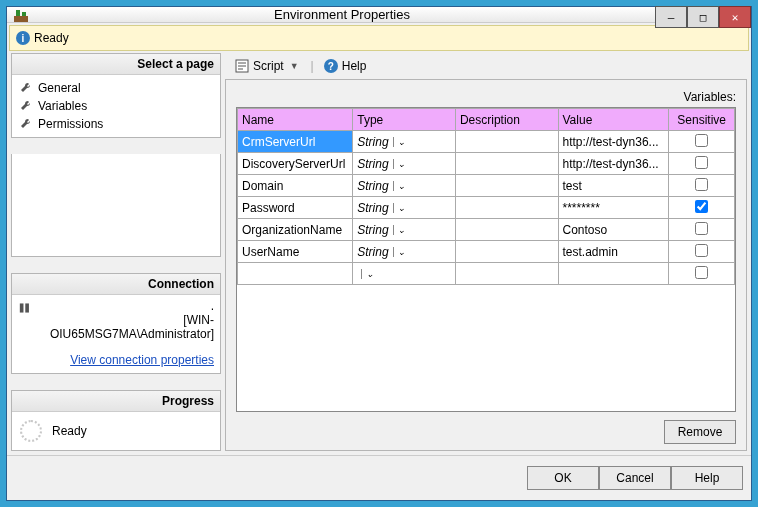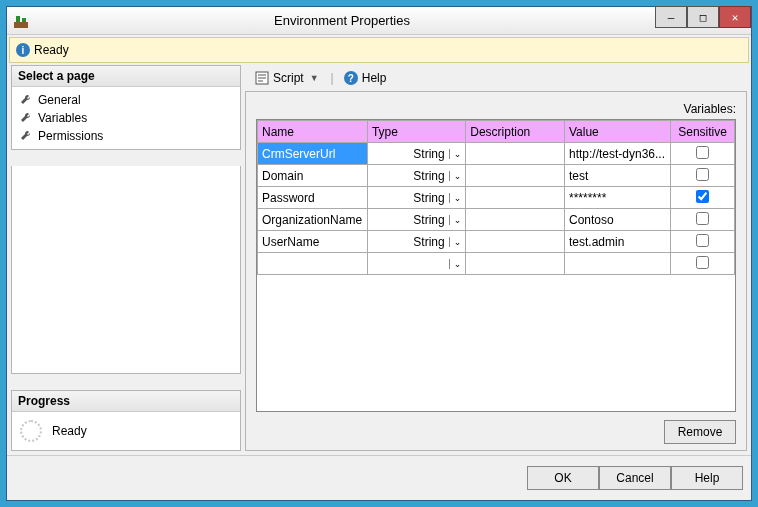--- a/index.html
+++ b/index.html
@@ -1,27 +1,27 @@
 <!DOCTYPE html>
 <html><head>
 <meta charset="utf-8">
 <style>
   * { box-sizing: border-box; margin: 0; padding: 0; font-family: 'Segoe UI', Tahoma, sans-serif; font-size: 12px; }
   body { background: #37a2d2; padding: 6px; width: 758px; height: 507px; }
   .window { background: #f0f0f0; width: 100%; height: 100%; border: 1px solid #2a5d8e; display: flex; flex-direction: column; }
-  .titlebar { height: 28px; background: linear-gradient(#fff, #e9e9e9); display: flex; align-items: center; position: relative; border-bottom: 1px solid #ccc; }
+  .titlebar { height: 16px; background: linear-gradient(#fff, #e9e9e9); display: flex; align-items: center; position: relative; border-bottom: 1px solid #ccc; }
   .title-icon { width: 16px; height: 16px; margin-left: 6px; }
   .title-text { flex: 1; text-align: center; font-size: 13px; color: #000; }
   .win-controls { display: flex; height: 100%; }
   .win-btn { width: 32px; height: 22px; border: 1px solid #555; background: #ddd; display:flex; align-items:center; justify-content:center; margin-top:-1px; font-family: monospace; font-size:11px; }
   .win-close { background: #c75050; color:#fff; border-color:#803030; }
   .status-row { height: 26px; background: #fff7d2; border: 1px solid #d6cf8a; display:flex; align-items:center; padding: 0 6px; gap:4px; margin:2px;}
   .blue-circle { width:14px;height:14px;border-radius:50%;background:#2f7bbf;color:#fff;display:flex;align-items:center;justify-content:center;font-size:10px;font-weight:bold;}
   .body { flex:1; display:flex; padding: 0 4px 4px 4px; gap:4px; min-height:0; }
-  .sidebar { width: 230px; display:flex; flex-direction:column; gap:16px; }
+  .sidebar { width: 210px; display:flex; flex-direction:column; gap:16px;text-align:right; }
   .panel { border:1px solid #b5b5b5; background:#fff; }
   .panel-header { background:linear-gradient(#f4f4f4,#e4e4e4); padding:3px 6px; font-weight:bold; border-bottom:1px solid #ccc;}
   .panel-body { padding:4px 6px; }
   .page-item { display:flex; align-items:center; gap:6px; padding:2px 2px; cursor:pointer; }
   .wrench { width:12px; height:12px; }
   .sidebar .filler { flex:1; border:1px solid #b5b5b5; border-top:none; background:#fff;}
   .conn-panel-body { display:flex; gap:6px; padding:4px 6px; align-items:flex-start; }
   .conn-icon { width:14px; height:14px; margin-top:2px; }
   .link { color:#1a4fc0; text-decoration:underline; cursor:pointer; display:block; margin-top:8px; padding:0 6px 6px;}
   .progress-body { display:flex; align-items:center; gap:10px; padding:8px; }
@@ -32,21 +32,21 @@
   .tool-drop { font-size:9px; color:#555; padding:0 2px;}
   .content { flex:1; background:#f0f0f0; border:1px solid #b5b5b5; border-top:none; padding:10px 10px 6px 10px; display:flex; flex-direction:column; min-height:0;}
   .content-border-top { border-top:1px solid #b5b5b5;}
   .grid-wrap { flex:1; border:1px solid #888; background:#fff; overflow:auto; min-height:0;}
   table { border-collapse:collapse; width:100%; }
   th, td { border:1px solid #aaa; text-align:left; padding:2px 4px; font-weight:normal; height:22px; }
   th { background:#f0abfc; }
   .col-name { width:110px;} .col-type { width:100px;} .col-desc{width:100px;} .col-val{width:108px;} .col-sens{width:64px; text-align:center;}
   td.col-sens { text-align:center; }
   .cell-selected { background:#3399ff; color:#fff; }
-  .type-cell { display:flex; align-items:center; justify-content:flex-end;}
+  .type-cell { display:flex; align-items:center; justify-content:flex-start;font-style:italic;}
   .type-caret { border-left:1px solid #888; padding:0 4px; font-size:9px;}
   .remove-row { display:flex; justify-content:flex-end; padding-top:8px;}
   .std-btn { min-width:72px; height:24px; background:#eaeaea; border:1px solid #888; cursor:pointer;}
   .footer { display:flex; justify-content:flex-end; gap:0; padding:10px 8px; border-top:1px solid #ccc; }
   .script-icon{width:14px;height:14px;}
 </style>
 </head>
 <body>
 
 <div class="window">
@@ -88,20 +88,34 @@
           </div>
           <div class="page-item">
             <svg class="wrench" viewBox="0 0 12 12">
                 <path d="M8 1a3 3 0 0 0-3 3l-4 4 2 2 4-4a3 3 0 0 0 3-3l-2 2-1-1 2-2z" fill="#555"></path>
               </svg>
             <span>Permissions</span>
           </div>
         </div>
       </div>
       <div class="filler"></div>
+      <div class="panel">
+        <div class="panel-header">Connection</div>
+        <div class="conn-panel-body">
+          <svg class="conn-icon" viewBox="0 0 14 14">
+              <rect x="2" y="2" width="4" height="10" fill="#555"></rect>
+              <rect x="8" y="2" width="4" height="10" fill="#555"></rect>
+            </svg>
+          <div>
+            <div>.</div>
+            <div>[WIN-OIU65MSG7MA\Administrator]</div>
+          </div>
+        </div>
+        <a class="link">View connection properties</a>
+      </div>
       <div class="panel">
         <div class="panel-header">Progress</div>
         <div class="progress-body">
           <div class="spinner"></div>
           <span>Ready</span>
         </div>
       </div>
     </div>
 
     <div class="main">
@@ -141,20 +155,32 @@
                     <div class="type-cell">
                       <span style="padding: 0px 4px;">String</span>
                       <span class="type-caret">⌄</span>
                     </div>
                   </td>
                   <td class="col-desc"></td>
                   <td class="col-val">http://test-dyn36...</td>
                   <td class="col-sens"><input type="checkbox" style=""></td>
                 </tr>
                 <tr>
+                  <td class="col-name">DiscoveryServerUrl</td>
+                  <td class="col-type" style="padding: 0px;">
+                    <div class="type-cell">
+                      <span style="padding: 0px 4px;">String</span>
+                      <span class="type-caret">⌄</span>
+                    </div>
+                  </td>
+                  <td class="col-desc"></td>
+                  <td class="col-val">http://test-dyn36...</td>
+                  <td class="col-sens"><input type="checkbox" style=""></td>
+                </tr>
+                <tr>
                   <td class="col-name">Domain</td>
                   <td class="col-type" style="padding: 0px;">
                     <div class="type-cell">
                       <span style="padding: 0px 4px;">String</span>
                       <span class="type-caret">⌄</span>
                     </div>
                   </td>
                   <td class="col-desc"></td>
                   <td class="col-val">test</td>
                   <td class="col-sens"><input type="checkbox" style=""></td>

